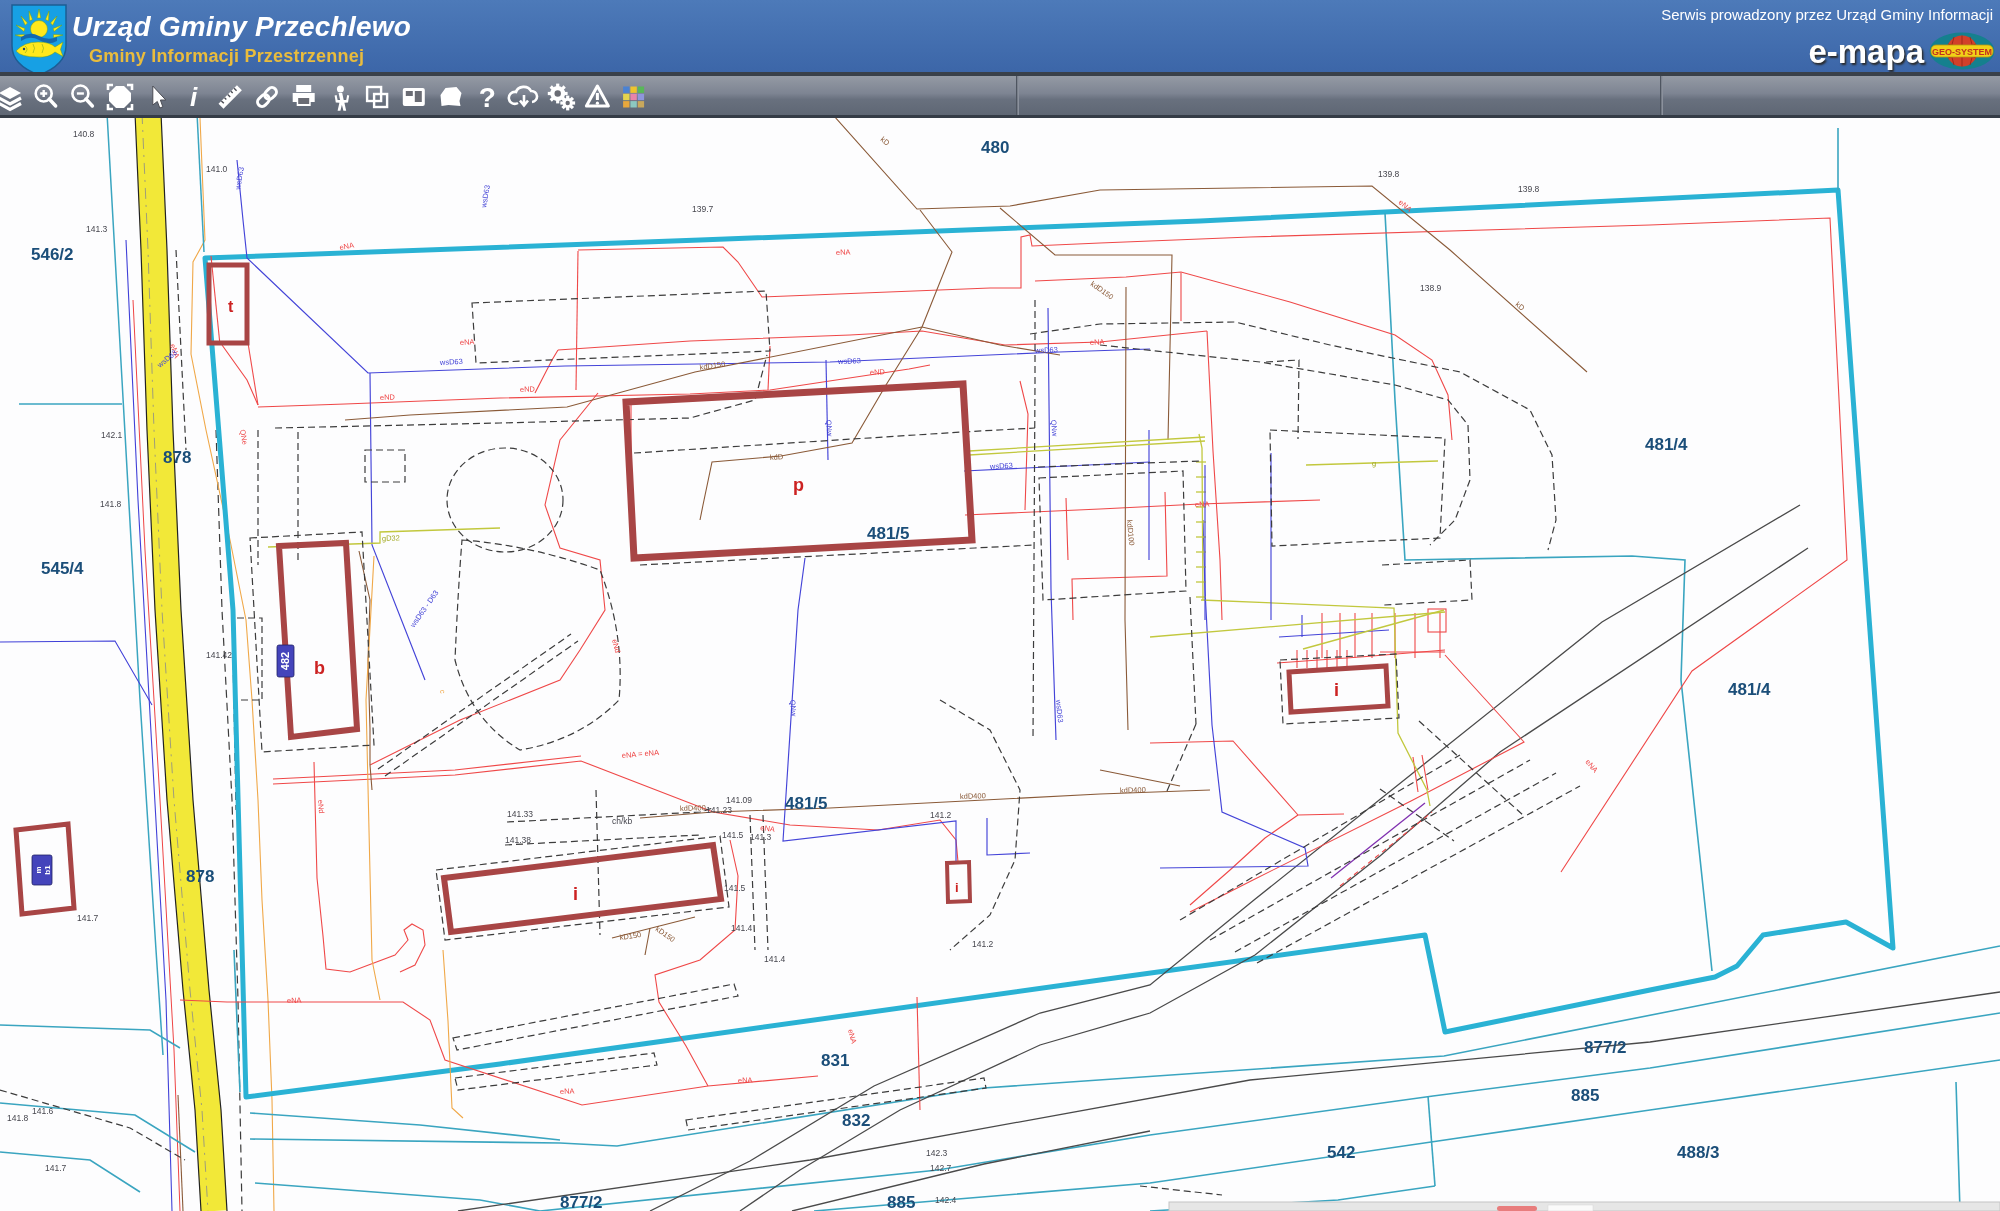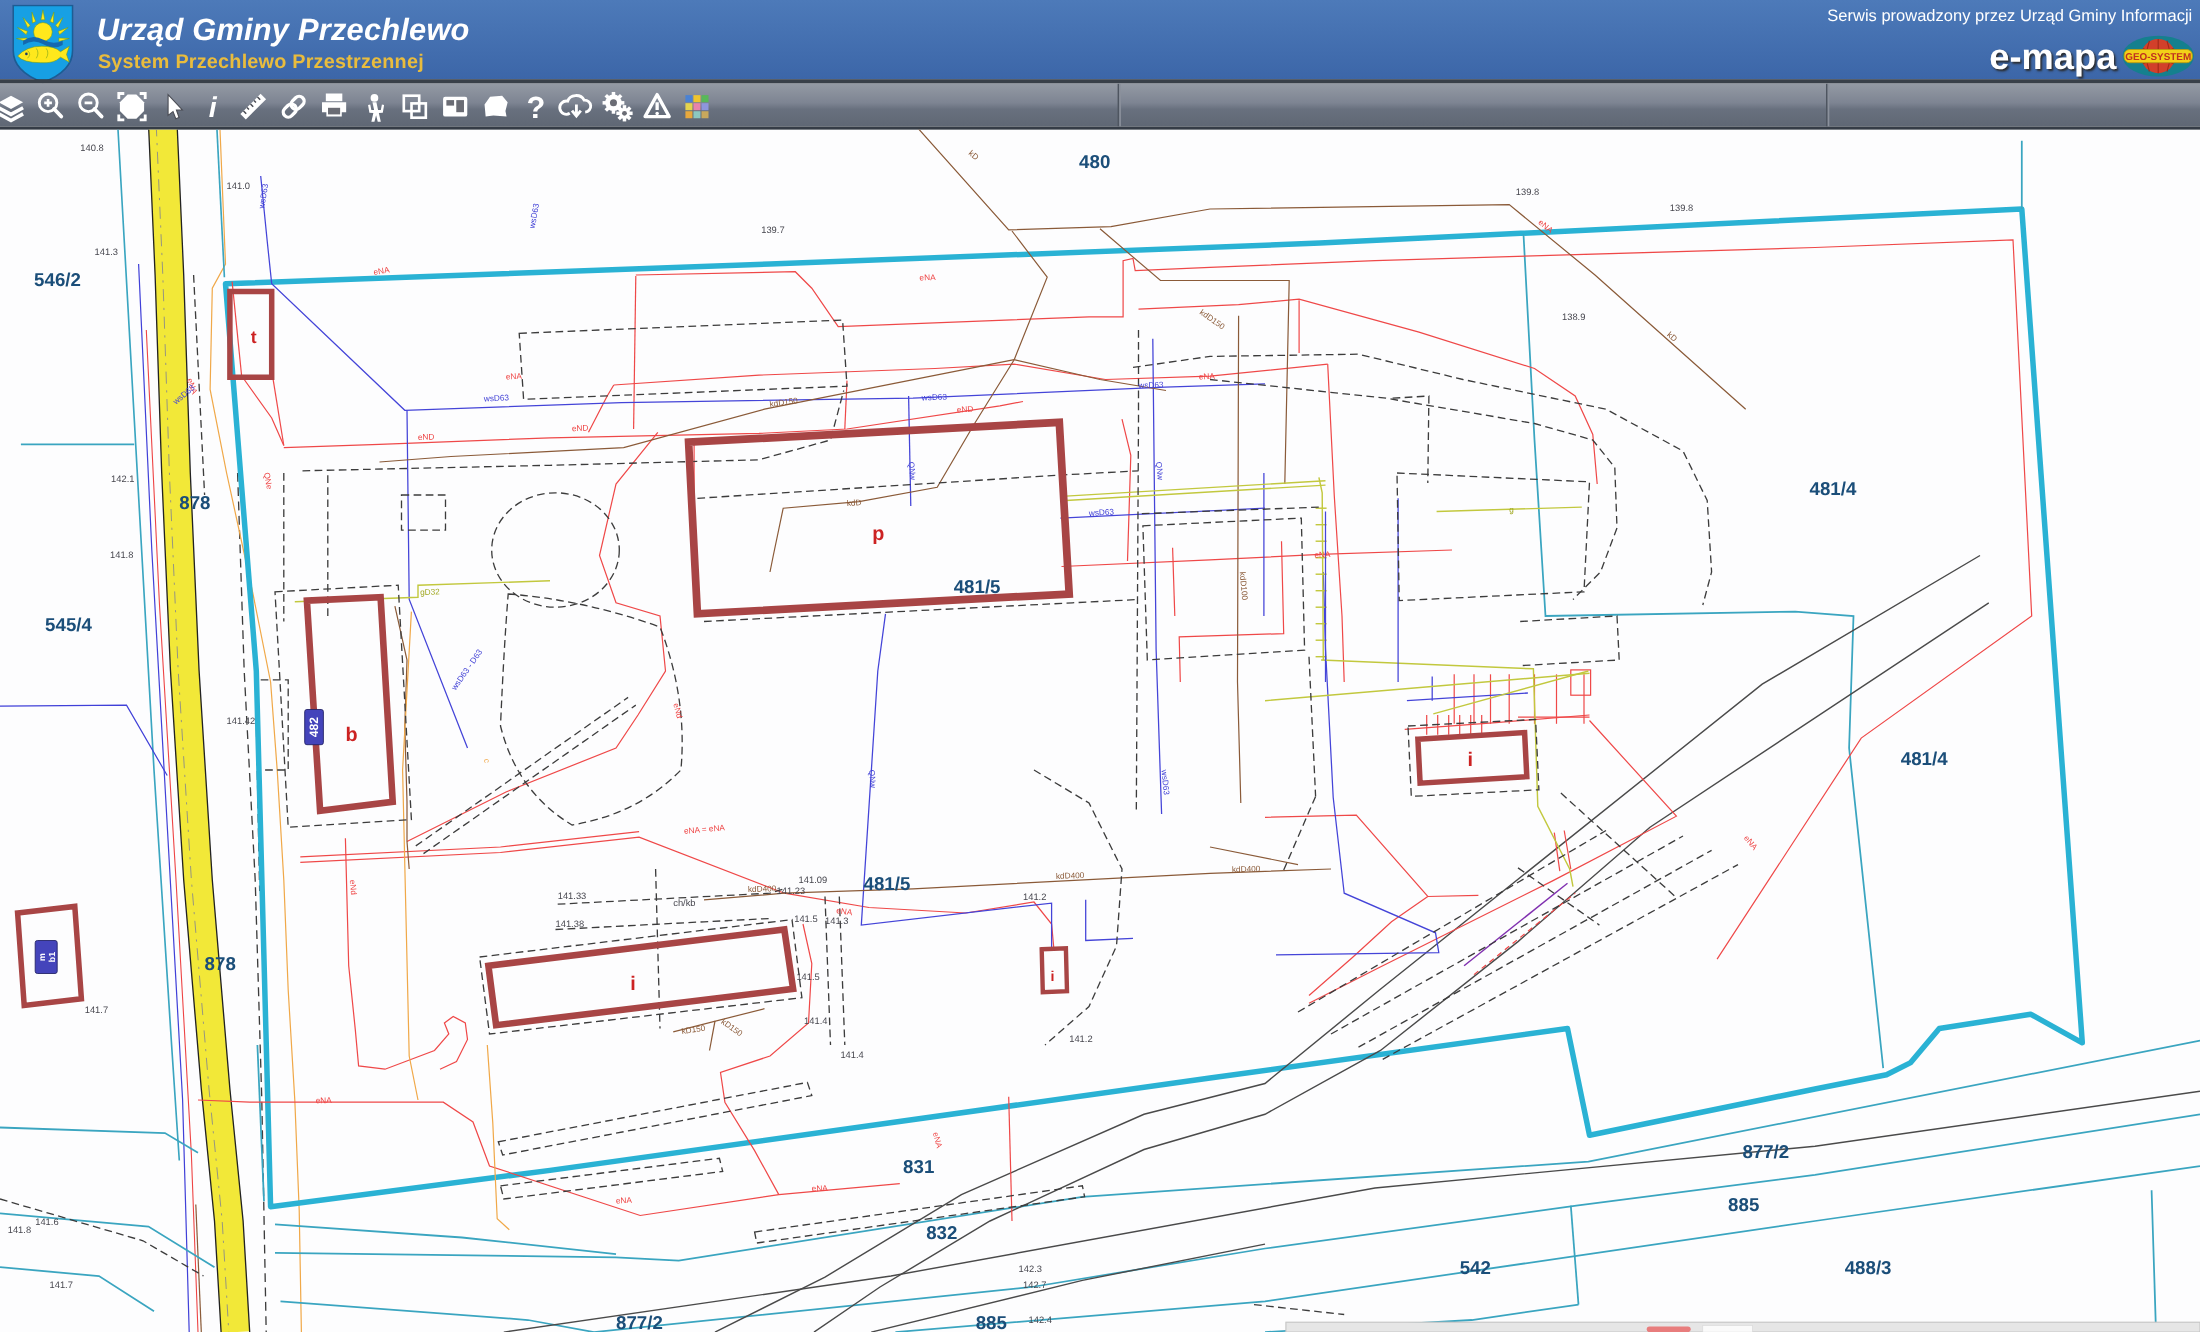--- a/index.html
+++ b/index.html
@@ -1,18 +1,18 @@
 <!DOCTYPE html>
 <html><head>
 <meta charset="utf-8">
 <style>
 html,body{margin:0;padding:0;width:2000px;height:1211px;overflow:hidden;background:#fff;font-family:"Liberation Sans",sans-serif;}
 #header{position:absolute;left:0;top:0;width:2000px;height:72px;background:linear-gradient(#4d7ab9,#3c66a8);}
 #hdrline{position:absolute;left:0;top:72px;width:2000px;height:4px;background:#394049;}
-#title{position:absolute;left:88px;top:11px;color:#fff;font-size:28px;font-weight:bold;font-style:italic;letter-spacing:0.2px;}
+#title{position:absolute;left:72px;top:11px;color:#fff;font-size:28px;font-weight:bold;font-style:italic;letter-spacing:0.2px;}
 #subtitle{position:absolute;left:89px;top:46px;color:#e9bc3d;font-size:18px;font-weight:bold;letter-spacing:0.2px;}
 #serwis{position:absolute;right:7px;top:6px;color:#fff;font-size:15px;}
 #emapa{position:absolute;right:76px;top:33px;color:#fff;font-size:33px;font-weight:700;text-shadow:1.5px 1.5px 2px #2a2a2a;letter-spacing:0px;}
 #toolbar{position:absolute;left:0;top:76px;width:2000px;height:39px;background:linear-gradient(#949aa4 0%,#7d8492 45%,#68707e 60%,#5f6774 100%);border-bottom:3px solid #353c46;}
 #map{position:absolute;left:0;top:118px;width:2000px;height:1093px;background:#fdfdfe;}
 svg{display:block}
 text{font-family:"Liberation Sans",sans-serif;}
 .lbl{font-weight:bold;fill:#1b4e79;font-size:17px;}
 .sm{fill:#46464e;font-size:8.5px;}
 .bld{font-weight:bold;fill:#cc2222;}
@@ -33,21 +33,21 @@
         <path d="M51,21 l-9,3.5 1.1,3 Z"></path>
 <path d="M4,31 l9.5,-0.5 0,3.2 Z"></path>
         <path d="M52,31 l-9.5,-0.5 0,3.2 Z"></path>
 <path d="M10,33 q9,-6 18,-1 q9,5 18,1 l0,4 q-9,5 -18,-1 q-9,-5 -18,1 Z" fill="#1468b0" stroke="none"></path>
 <path d="M5,47 q8,-9 22,-9 q12,0 17,5 l8,-5 -2.5,7.5 2.5,7 -8,-4.5 q-6,6 -18,5 Q10,53 5,47 Z"></path>
 <path d="M14,42 q4,3 0,7 M22,40 q3,4 0,9 M31,40 q3,4 0,9" fill="none"></path>
 <circle cx="13" cy="45" r="1.2" fill="#204060" stroke="none"></circle>
 </g>
 </svg>
 <div id="title">Urząd Gminy Przechlewo</div>
-<div id="subtitle">System Przechlewo Przestrzennej</div>
+<div id="subtitle">Gminy Informacji Przestrzennej</div>
 <div id="serwis">Serwis prowadzony przez Urząd Gminy Informacji</div>
 <div id="emapa">e-mapa</div>
 <svg style="position:absolute;right:5px;top:32px" width="66" height="38" viewBox="0 0 66 38">
 <ellipse cx="33" cy="19" rx="32.5" ry="18.5" fill="#15808e"></ellipse>
 <circle cx="33" cy="19" r="15.5" fill="#d2402a"></circle>
 <path d="M33,3.5 v31 M19,12 q14,7 28,0 M19,26 q14,-7 28,0 M25,5 q-5,14 0,28 M41,5 q5,14 0,28" stroke="#a02818" stroke-width="1" fill="none"></path>
 <rect x="2" y="13" width="62" height="12" rx="5" fill="#f2d018" stroke="#b89810" stroke-width="0.8"></rect>
 <text x="33" y="22.5" fill="#c03020" font-size="9" font-weight="bold" text-anchor="middle" font-family="Liberation Serif,serif">GEO-SYSTEM</text>
 </svg>
 </div>

